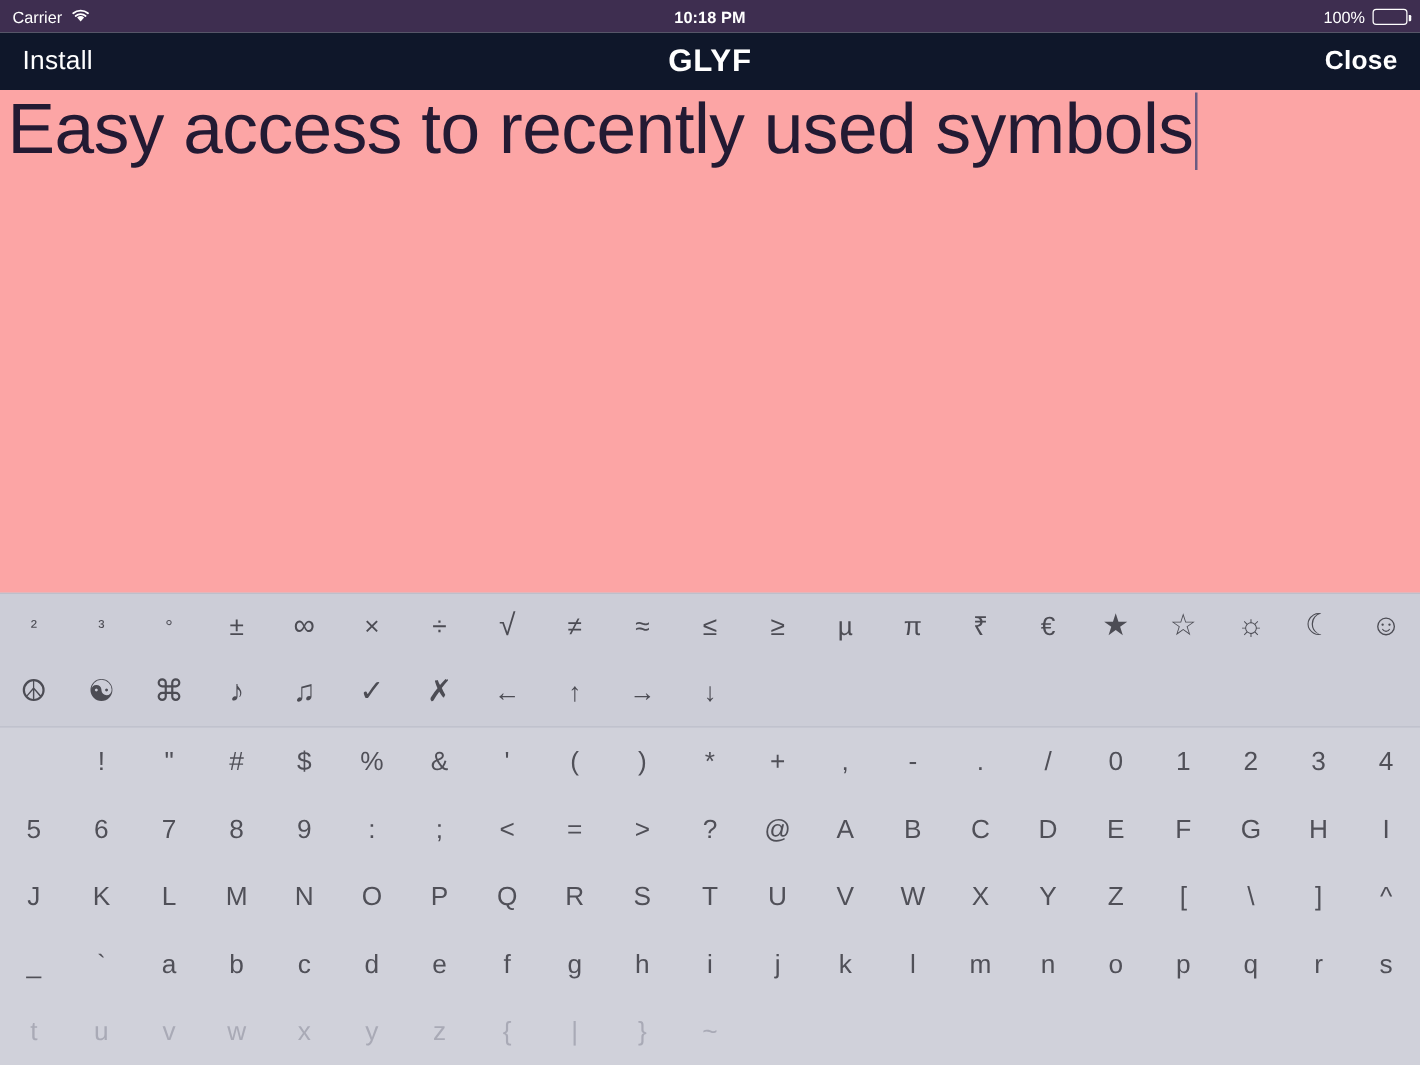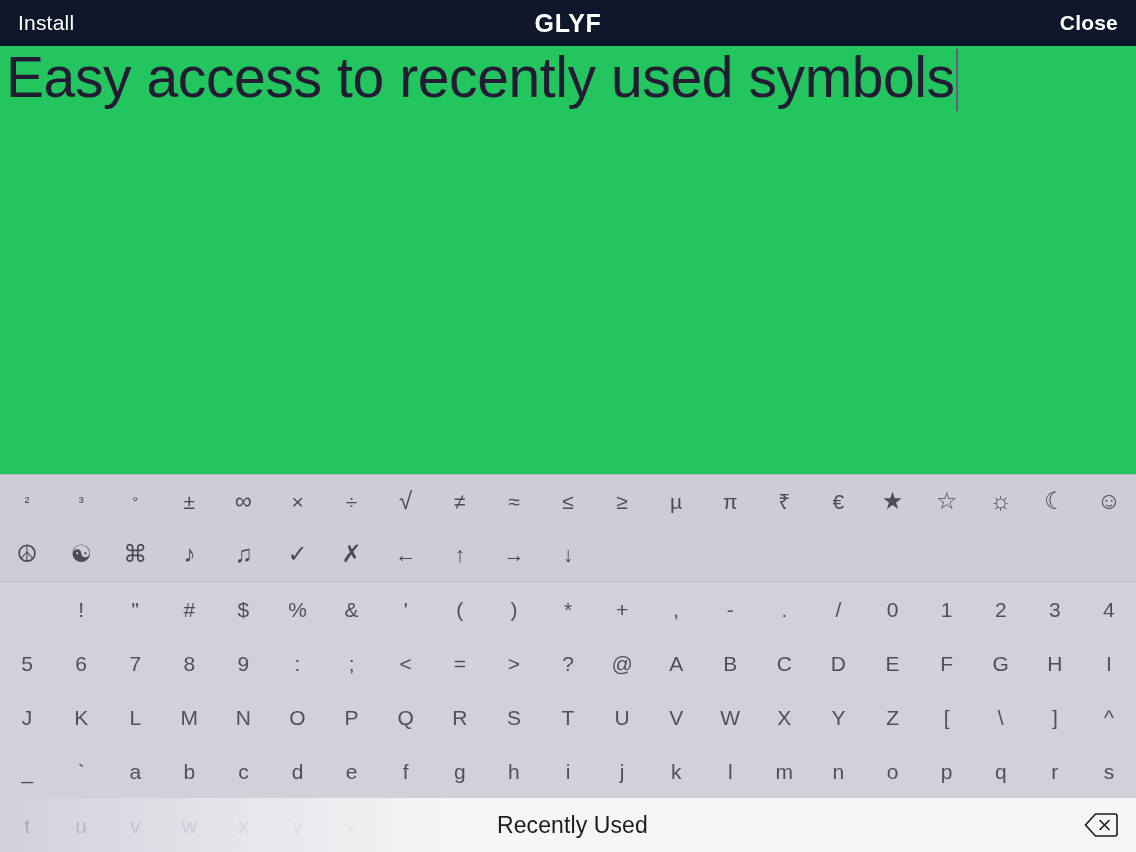--- a/index.html
+++ b/index.html
@@ -105,21 +105,21 @@
     font-size: 25px;
     font-weight: bold;
     letter-spacing: 0.6px;
     pointer-events: none;
   }
   .nav-right { margin-left: auto; z-index: 2; font-weight: bold; }
 
   
   .text-area {
     flex: 1 1 auto;
-    background: #22c55e;
+    background: #fca5a5;
     position: relative;
     overflow: hidden;
   }
   .text-content {
     font-size: 57px;
     color: #231a33;
     line-height: 1.12;
     padding: 14px 0 0 6px;
     white-space: pre-wrap;
     word-break: break-word;
@@ -232,20 +232,39 @@
     justify-content: center;
     pointer-events: auto;
     cursor: pointer;
   }
 </style>
 </head>
 <body>
 
 <div id="app">
 
+  <div class="status-bar">
+    <div class="status-left">
+      <span>Carrier</span>
+      <span class="wifi-icon">
+        <svg width="15" height="11" viewBox="0 0 15 11">
+          <path d="M7.5 10.2 L4.7 6.9 A4.4 4.4 0 0 1 10.3 6.9 Z" fill="#ffffff"></path>
+          <path d="M1.6 3.6 A9.3 9.3 0 0 1 13.4 3.6" stroke="#ffffff" stroke-width="1.5" fill="none" stroke-linecap="round"></path>
+          <path d="M3.5 5.8 A6.2 6.2 0 0 1 11.5 5.8" stroke="#ffffff" stroke-width="1.4" fill="none" stroke-linecap="round"></path>
+        </svg>
+      </span>
+    </div>
+    <div class="status-center">10:18 PM</div>
+    <div class="status-right">
+      <span>100%</span>
+      <span class="battery">
+        <span class="battery-fill"></span>
+      </span>
+    </div>
+  </div>
 
   <div class="nav-bar">
     <button class="nav-btn">Install</button>
     <div class="nav-title">GLYF</div>
     <button class="nav-btn nav-right">Close</button>
   </div>
 
   <div class="text-area">
     <div class="text-content">Easy access to recently used symbols</div><span class="caret-wrap"><span class="caret"></span></span>
   </div>
@@ -412,25 +431,15 @@
           <div class="key"></div>
           <div class="key"></div>
           <div class="key"></div>
           <div class="key"></div>
           <div class="key"></div>
           <div class="key"></div>
           <div class="key"></div>
         </div>
     </div>
 
-    <div class="bottom-bar">
-      <div class="bottom-fill"></div>
-      <div class="recent-label">Recently Used</div>
-      <div class="backspace-btn">
-        <svg width="34" height="26" viewBox="0 0 34 26">
-          <path d="M11.5 2 H31 A2 2 0 0 1 33 4 V22 A2 2 0 0 1 31 24 H11.5 L1.5 13 Z" fill="none" stroke="#1c1c1e" stroke-width="1.6"></path>
-          <path d="M16 8.5 L25 17.5 M25 8.5 L16 17.5" stroke="#1c1c1e" stroke-width="1.6" stroke-linecap="round"></path>
-        </svg>
-      </div>
-    </div>
 
   </div>
 </div>
 
 </body></html>

